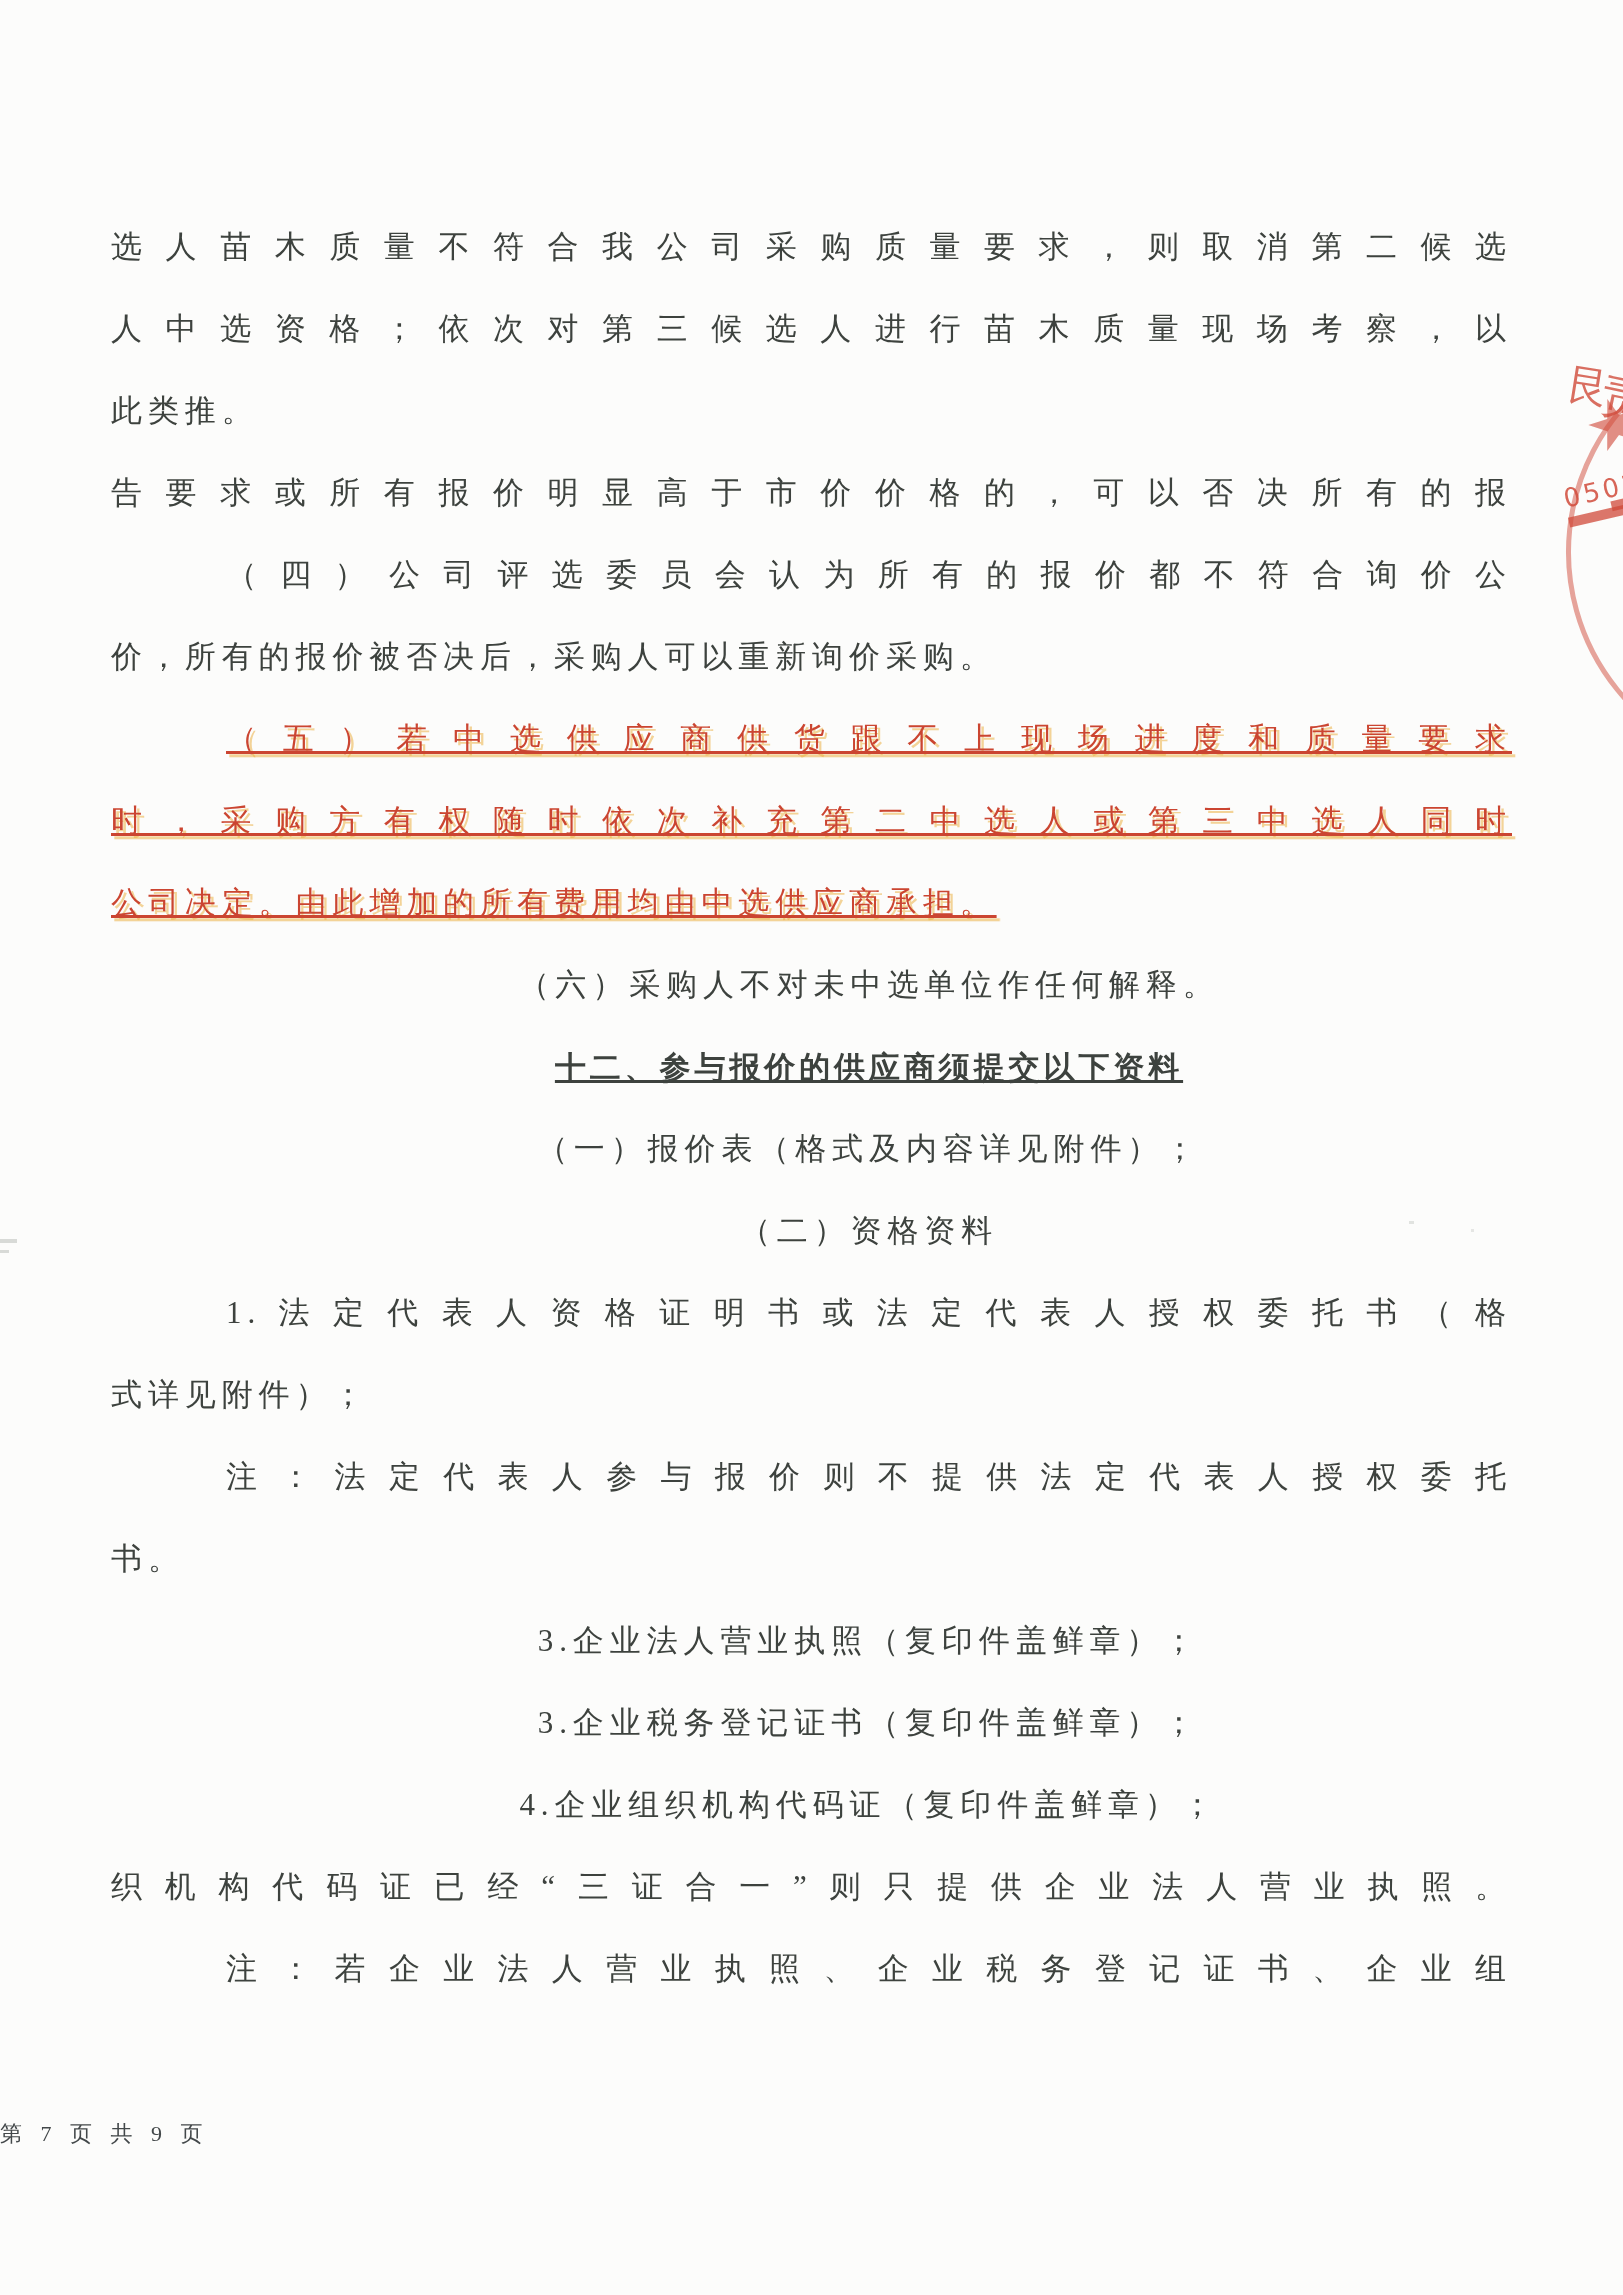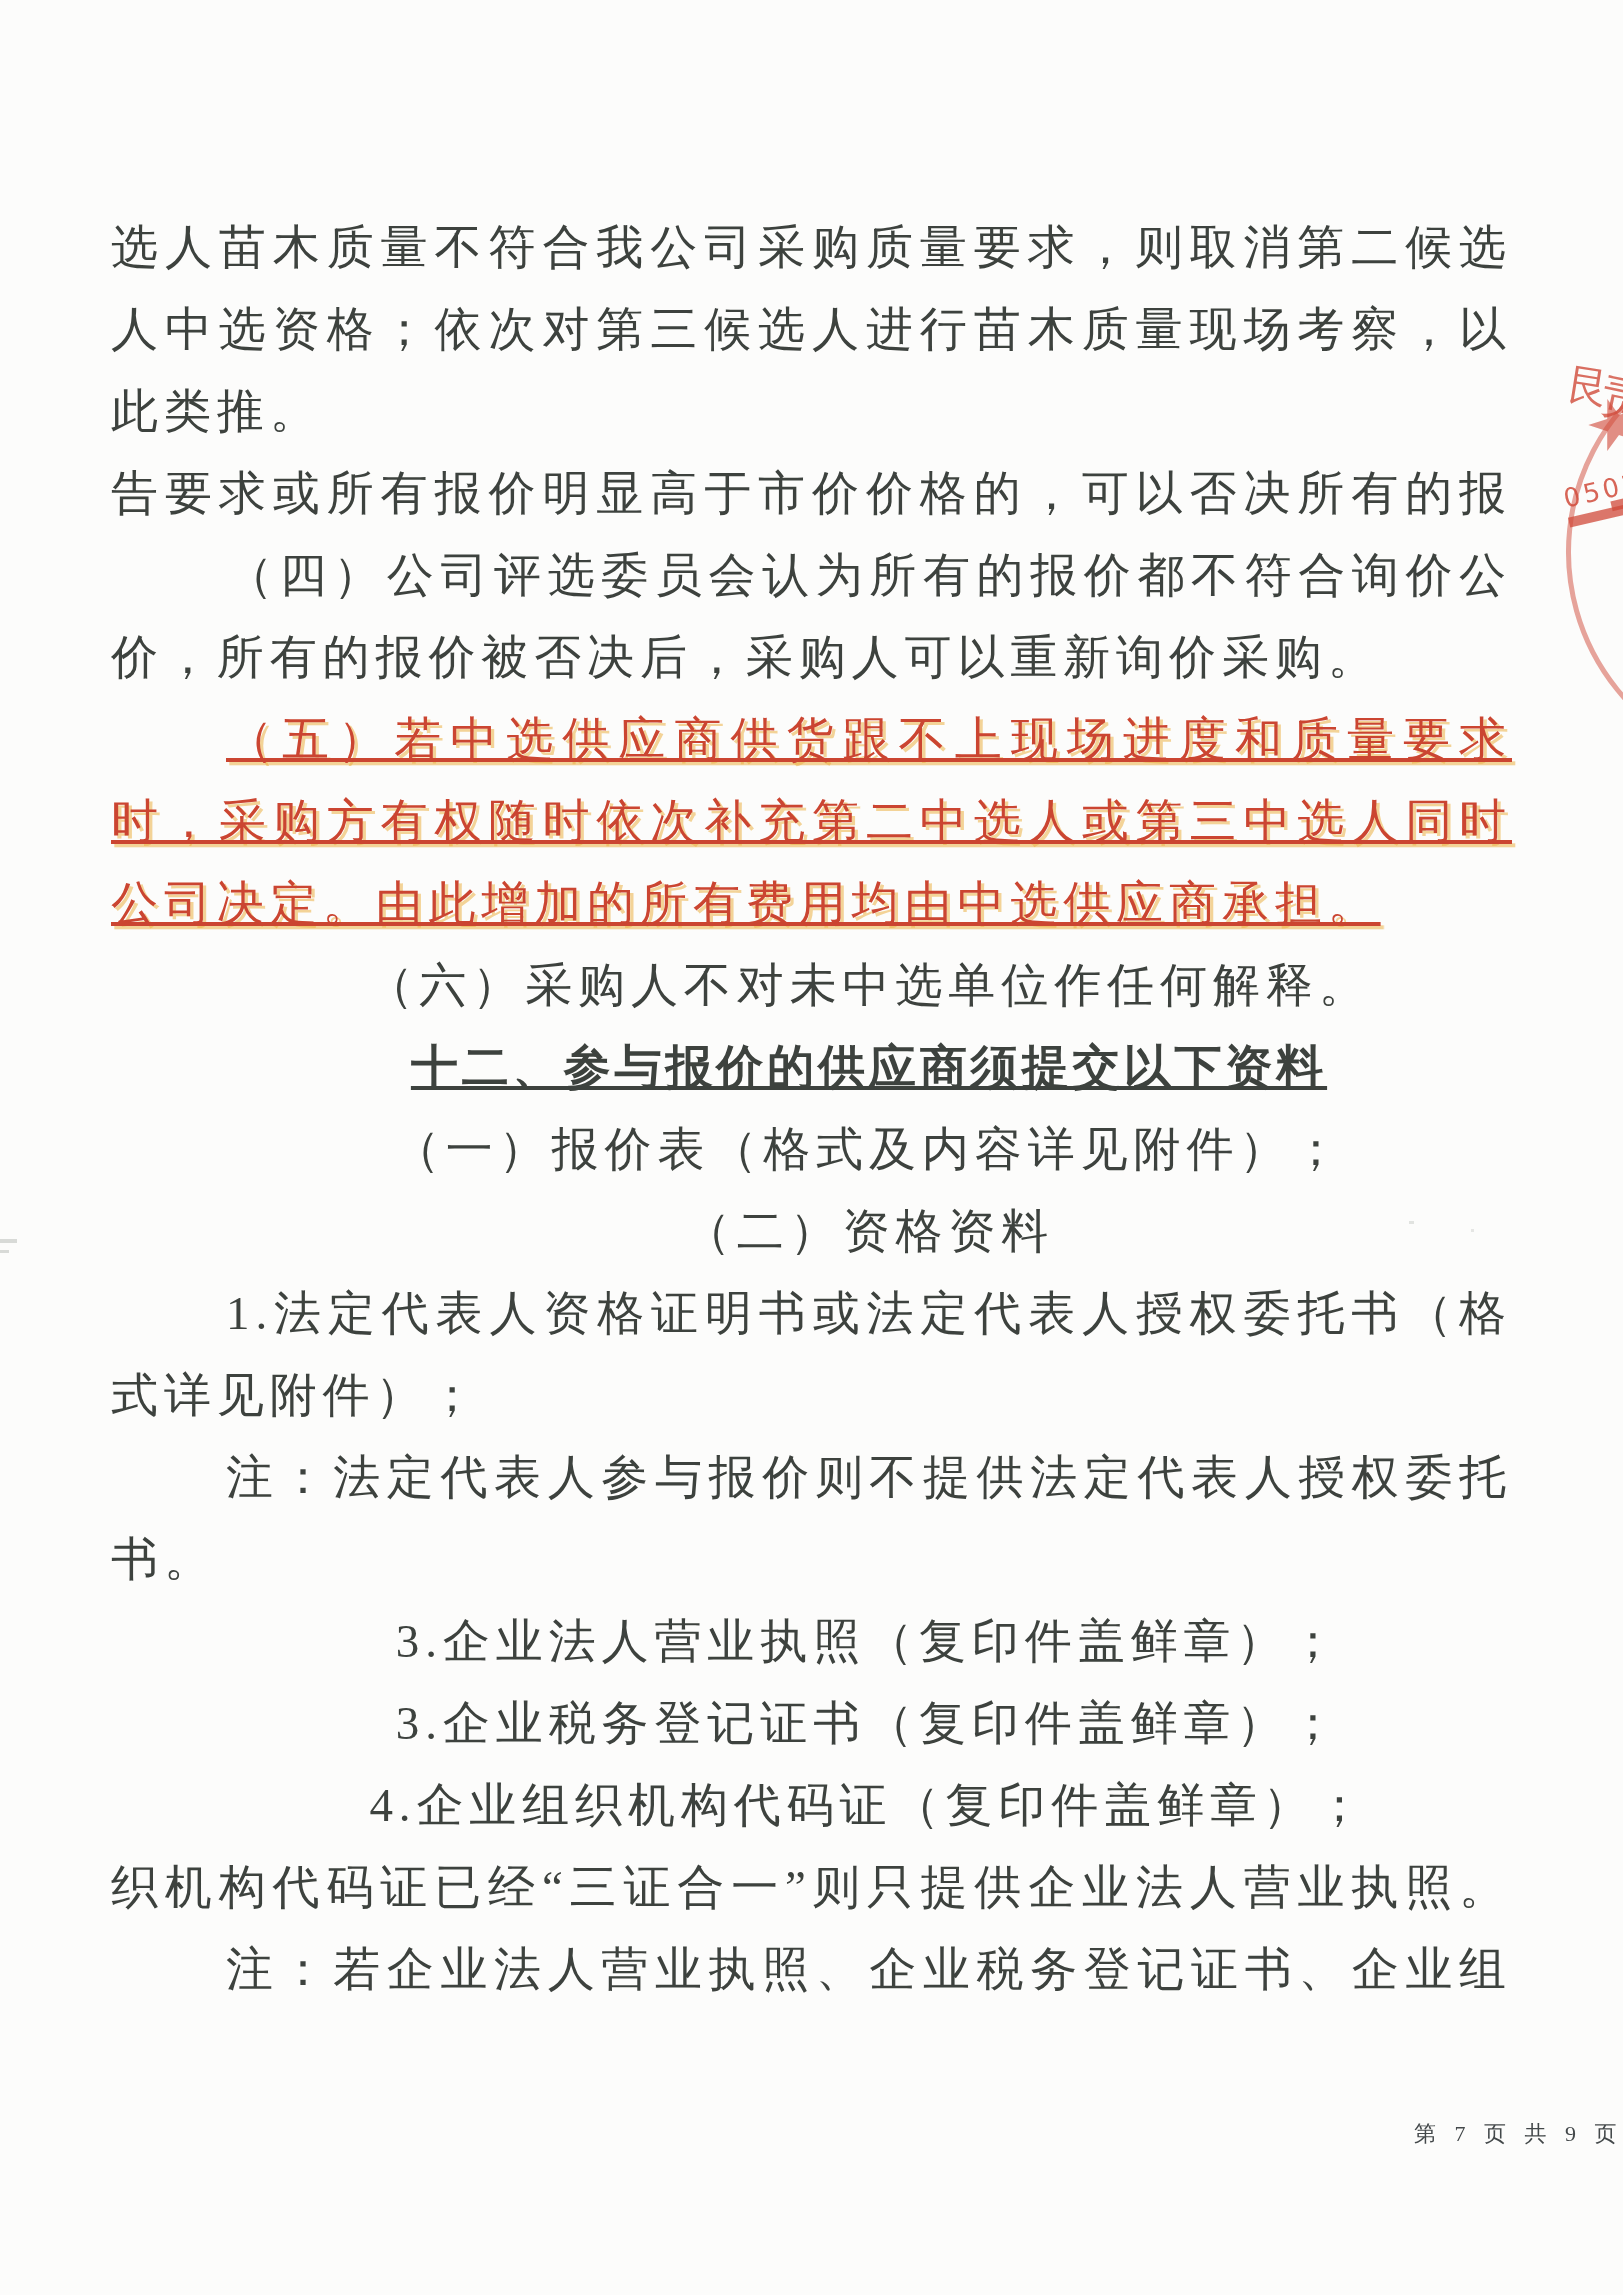--- a/index.html
+++ b/index.html
@@ -20,21 +20,21 @@
   }
   .doc-body {
     position: absolute;
     left: 111px;
     top: 206px;
     width: 1401px;
   }
   .line {
     height: 82px;
     line-height: 82px;
-    font-size: 47px;
+    font-size: 31px;
     letter-spacing: 5.9px;
     color: var(--body-text, #3d423e);
     white-space: nowrap;
     text-align: left;
   }
   .line.justify {
     white-space: normal;
     text-align: justify;
     text-align-last: justify;
   }
@@ -51,21 +51,21 @@
     font-family: "DejaVu Sans", "Liberation Sans", sans-serif;
     font-weight: 700;
     letter-spacing: 3.9px;
     text-decoration: underline;
   }
   .footer {
     position: absolute;
     left: 0;
     top: 2119px;
     width: 100%;
-    text-align: right;
+    text-align: left;
     font-size: 22px;
     letter-spacing: 6.5px;
     color: #43484a;
   }
   
   .stamp-arc {
     position: absolute;
     left: 1566px;
     top: 331px;
     width: 432px;

